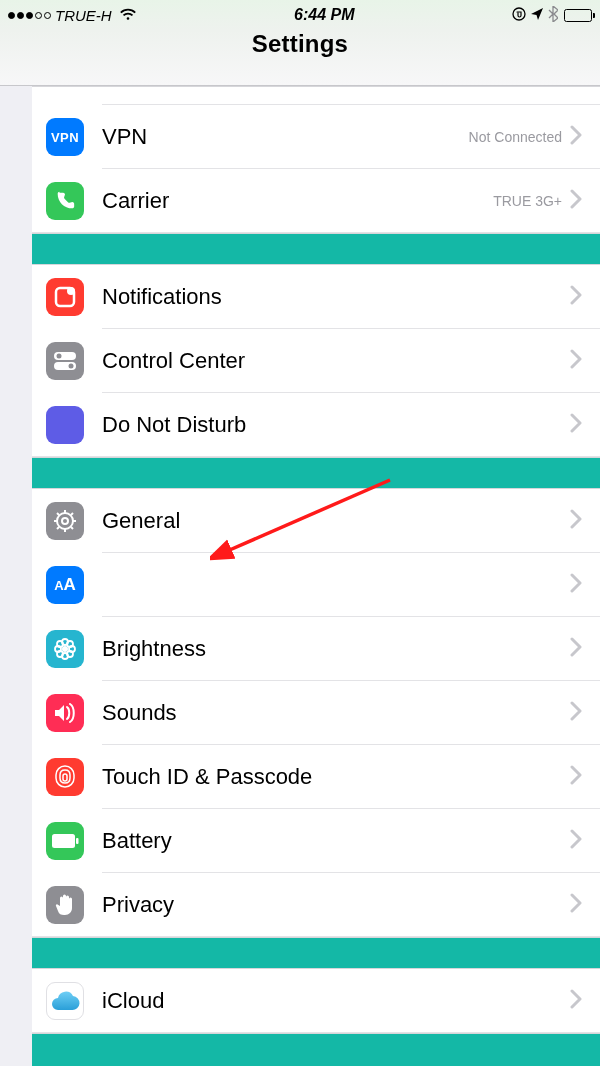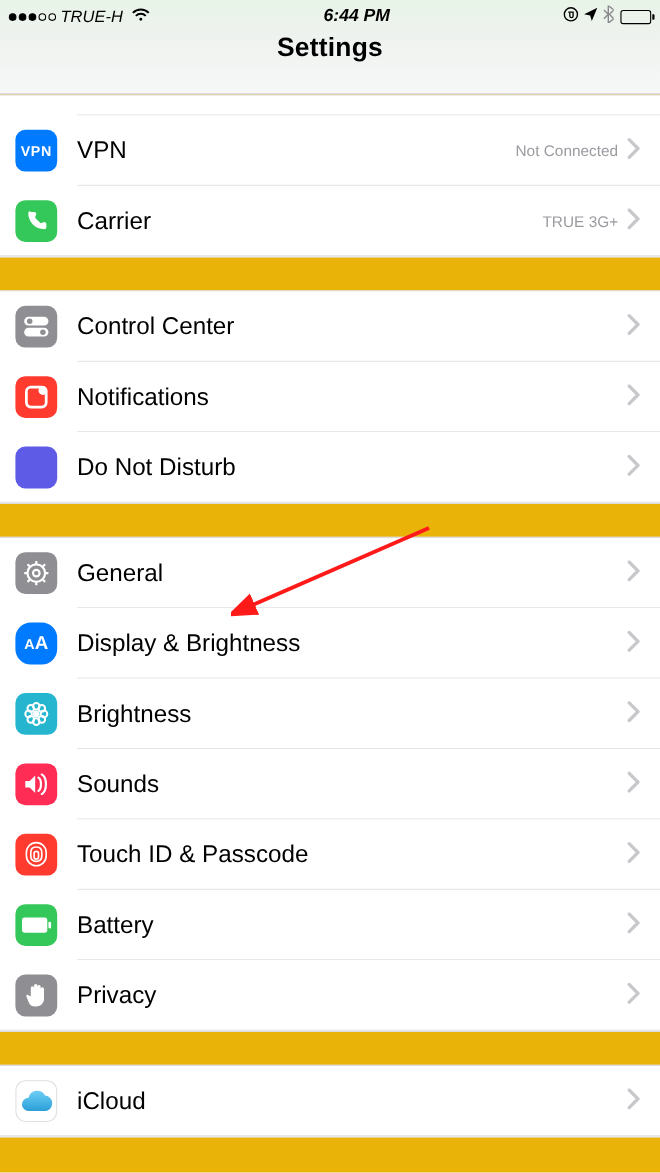--- a/index.html
+++ b/index.html
@@ -49,21 +49,22 @@
     display: flex;
     align-items: flex-start;
     justify-content: center;
   }
   .nav-title { font-size: 24px; font-weight: 700; letter-spacing: 0.2px; }
 
   
   .scroll-area {
     height: calc(1066px - 30px - 56px);
     overflow-y: auto;
-    background: #eab308;
+    background: #14b8a6;
+    margin-left: 32px;
   }
   .group {
     background: #fff;
   }
   .group + .group { margin-top: 30px; }
   .group:first-child { margin-top: 0; }
   .row {
     display: flex;
     align-items: center;
     height: 64px;
@@ -188,43 +189,43 @@
         <div class="row-spacer"></div>
         <div class="row-value">TRUE 3G+</div>
         <div class="chevron"><svg width="12" height="20" viewBox="0 0 12 20">
             <path d="M2 2l8 8-8 8" fill="none" stroke="#c7c7cc" stroke-width="3" stroke-linecap="round" stroke-linejoin="round"></path>
           </svg></div>
         <div class="sep"></div>
       </div>
     </div>
     <div class="group group-top-border group-bottom-border" style="margin-top: 30px;">
       <div class="row">
+        <div class="icon-box" style="background: rgb(255, 59, 48);">
+          <svg width="24" height="24" viewBox="0 0 24 24">
+            <rect x="3" y="3" width="18" height="18" rx="4" fill="none" stroke="#fff" stroke-width="2.5"></rect>
+            <circle cx="18" cy="6" r="4" fill="#fff"></circle>
+          </svg>
+        </div>
+        <div class="row-label">Notifications</div>
+        <div class="row-spacer"></div>
+        <div class="chevron"><svg width="12" height="20" viewBox="0 0 12 20">
+            <path d="M2 2l8 8-8 8" fill="none" stroke="#c7c7cc" stroke-width="3" stroke-linecap="round" stroke-linejoin="round"></path>
+          </svg></div>
+        <div class="sep"></div>
+      </div>
+      <div class="row">
         <div class="icon-box" style="background: rgb(142, 142, 147);">
           <svg width="26" height="22" viewBox="0 0 26 22">
             <rect x="2" y="2" width="22" height="8" rx="4" fill="#fff"></rect>
             <circle cx="7" cy="6" r="2.5" fill="#8e8e93"></circle>
             <rect x="2" y="12" width="22" height="8" rx="4" fill="#fff"></rect>
             <circle cx="19" cy="16" r="2.5" fill="#8e8e93"></circle>
           </svg>
         </div>
         <div class="row-label">Control Center</div>
-        <div class="row-spacer"></div>
-        <div class="chevron"><svg width="12" height="20" viewBox="0 0 12 20">
-            <path d="M2 2l8 8-8 8" fill="none" stroke="#c7c7cc" stroke-width="3" stroke-linecap="round" stroke-linejoin="round"></path>
-          </svg></div>
-        <div class="sep"></div>
-      </div>
-      <div class="row">
-        <div class="icon-box" style="background: rgb(255, 59, 48);">
-          <svg width="24" height="24" viewBox="0 0 24 24">
-            <rect x="3" y="3" width="18" height="18" rx="4" fill="none" stroke="#fff" stroke-width="2.5"></rect>
-            <circle cx="18" cy="6" r="4" fill="#fff"></circle>
-          </svg>
-        </div>
-        <div class="row-label">Notifications</div>
         <div class="row-spacer"></div>
         <div class="chevron"><svg width="12" height="20" viewBox="0 0 12 20">
             <path d="M2 2l8 8-8 8" fill="none" stroke="#c7c7cc" stroke-width="3" stroke-linecap="round" stroke-linejoin="round"></path>
           </svg></div>
         <div class="sep"></div>
       </div>
       <div class="row">
         <div class="icon-box" style="background: rgb(94, 92, 230);">
           <svg width="22" height="22" viewBox="0 0 24 24">
             <path d="M14 2a10 10 0 100 20 8 8 0 010-20z" fill="#fff"></path>
@@ -257,24 +258,23 @@
           </svg>
         </div>
         <div class="row-label">General</div>
         <div class="row-spacer"></div>
         <div class="chevron"><svg width="12" height="20" viewBox="0 0 12 20">
             <path d="M2 2l8 8-8 8" fill="none" stroke="#c7c7cc" stroke-width="3" stroke-linecap="round" stroke-linejoin="round"></path>
           </svg></div>
         <div class="sep"></div>
       </div>
       <div class="row">
-        <div class="icon-box" style="background: rgb(0, 122, 255); border-radius: 14px;">
+        <div class="icon-box" style="background: rgb(0, 122, 255);">
           <span style="color:#fff;font-size:17px;font-weight:600"><span style="font-size:13px">A</span>A</span>
         </div>
-        <div class="row-label">Display &amp; Brightness</div>
         <div class="row-spacer"></div>
         <div class="chevron"><svg width="12" height="20" viewBox="0 0 12 20">
             <path d="M2 2l8 8-8 8" fill="none" stroke="#c7c7cc" stroke-width="3" stroke-linecap="round" stroke-linejoin="round"></path>
           </svg></div>
         <div class="sep"></div>
       </div>
       <div class="row">
         <div class="icon-box" style="background: rgb(38, 181, 207);">
           <svg width="26" height="26" viewBox="0 0 26 26">
             <circle cx="13" cy="13" r="3" fill="#fff"></circle>

